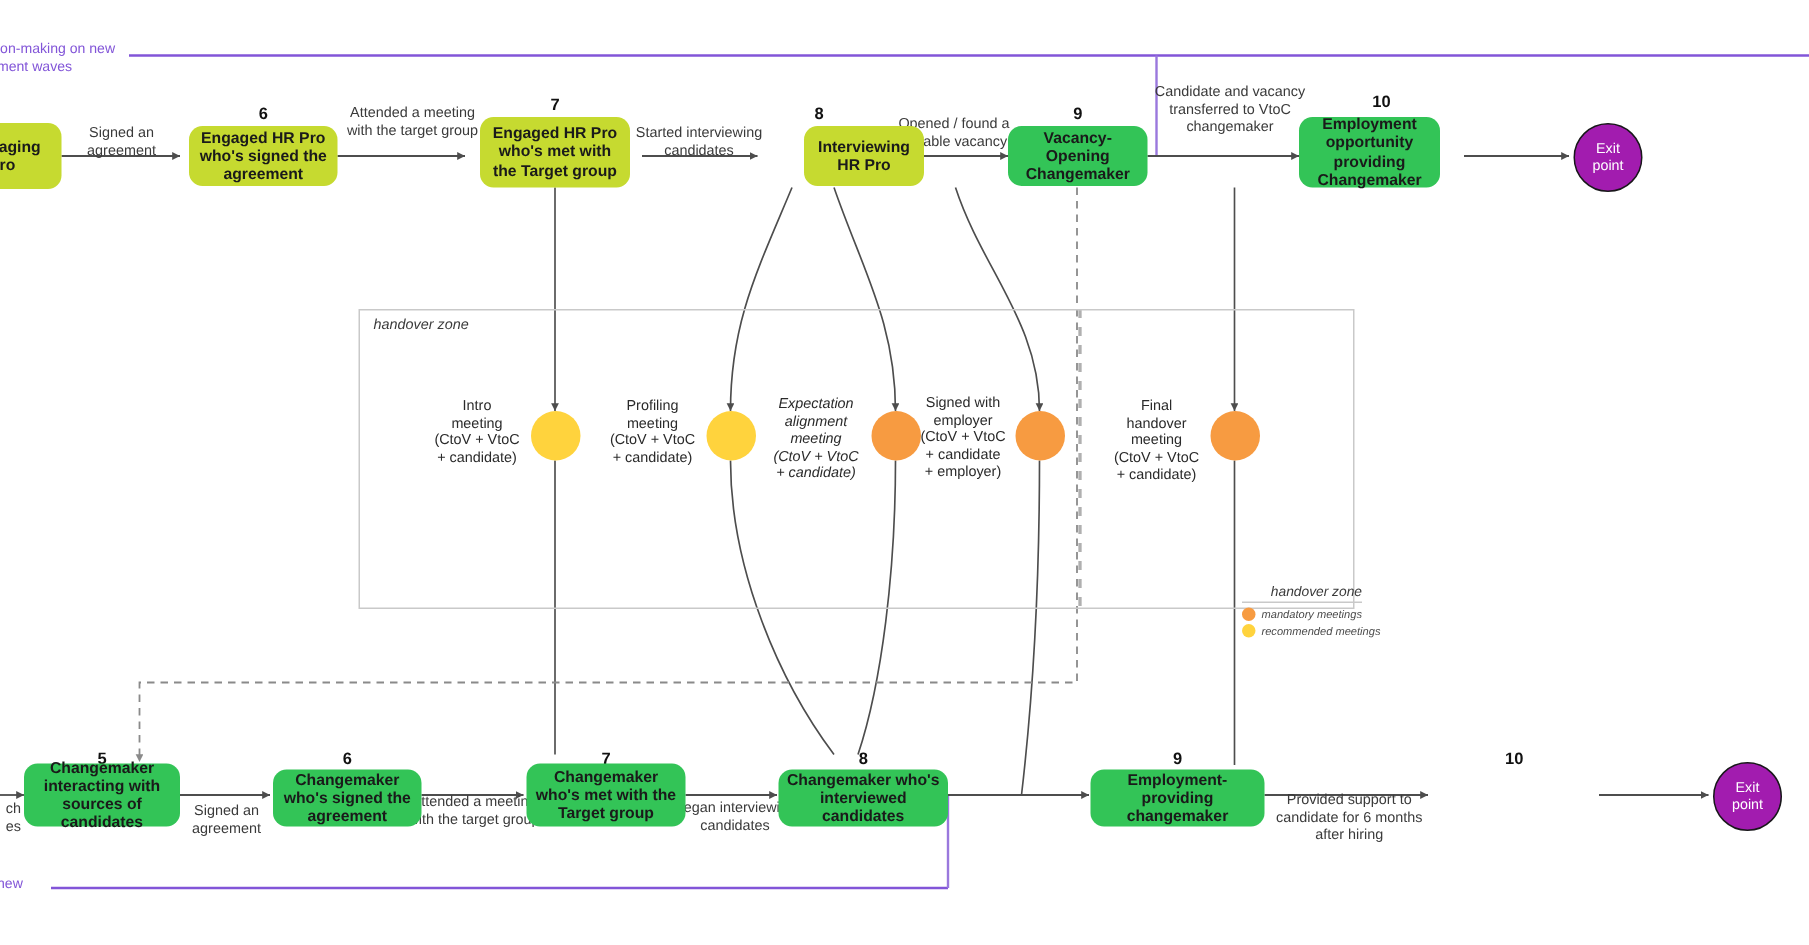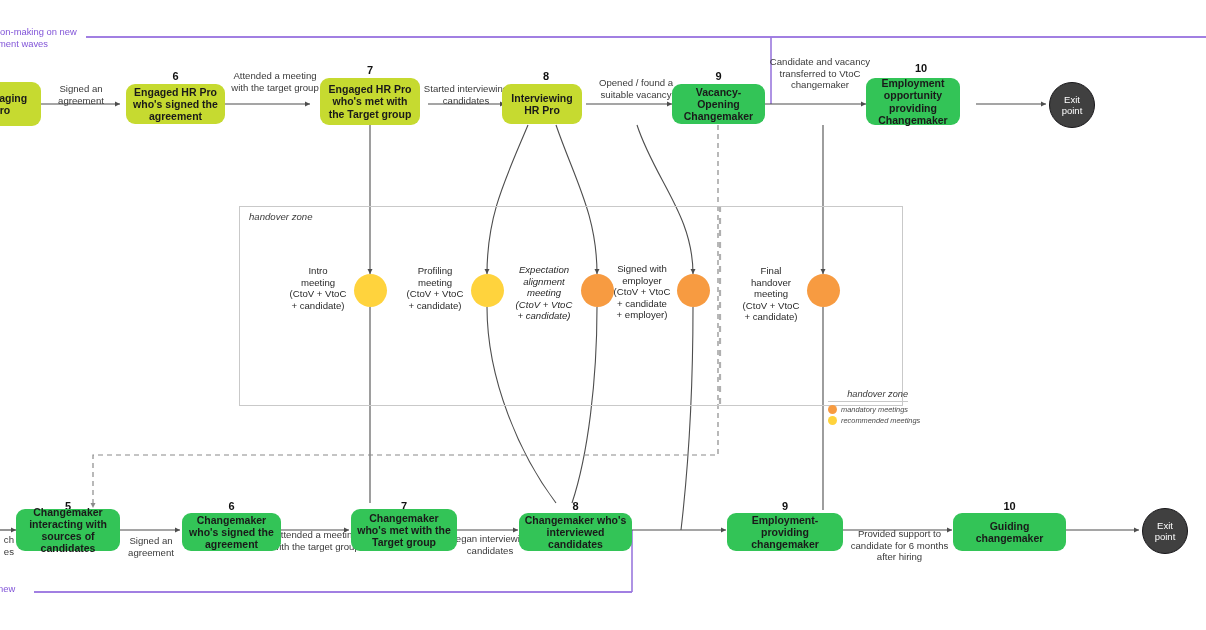--- a/index.html
+++ b/index.html
@@ -52,21 +52,21 @@
     font-weight: bold;
     color: #111111;
     text-align: center;
     z-index: 4;
   }
 
   
   .exitpoint {
     position: absolute;
     border-radius: 50%;
-    background: #404040;
+    background: #a21caf;
     border: 1.6px solid #18171a;
     display: flex;
     align-items: center;
     justify-content: center;
     text-align: center;
     color: #ffffff;
     font-size: 9.5px;
     line-height: 11px;
     font-weight: normal;
     z-index: 4;
@@ -249,21 +249,21 @@
     </div>
   </div>
 
   <div class="node-num" style="left:128px; top:70px; width:95px;">6</div>
   <div class="node lime" style="left:126px; top:84px; width:99px; height:40px;">Engaged HR Pro who's signed the agreement</div>
 
   <div class="node-num" style="left:320px; top:64px; width:100px;">7</div>
   <div class="node lime" style="left:320px; top:78px; width:100px; height:47px;">Engaged HR Pro who's met with the Target group</div>
 
   <div class="node-num" style="left:506px; top:70px; width:80px;">8</div>
-  <div class="node lime" style="left:502px; top:84px; width:80px; height:40px;">Interviewing HR Pro</div>
+  <div class="node lime" style="left:536px; top:84px; width:80px; height:40px;">Interviewing HR Pro</div>
 
   <div class="node-num" style="left:672px; top:70px; width:93px;">9</div>
   <div class="node green" style="left:672px; top:84px; width:93px; height:40px;">Vacancy-Opening Changemaker</div>
 
   <div class="node-num" style="left:866px; top:62px; width:110px;">10</div>
   <div class="node green" style="left:866px; top:78px; width:94px; height:47px;">Employment opportunity providing Changemaker</div>
 
   <div class="exitpoint" style="left:1049px; top:82px; width:44px; height:44px;">
     <div>
       <div>Exit</div>
@@ -332,21 +332,20 @@
   <div class="node-num" style="left:351px; top:500px; width:106px;">7</div>
   <div class="node green" style="left:351px; top:509px; width:106px; height:42px;">Changemaker who's met with the Target group</div>
 
   <div class="node-num" style="left:519px; top:500px; width:113px;">8</div>
   <div class="node green" style="left:519px; top:513px; width:113px; height:38px;">Changemaker who's interviewed candidates</div>
 
   <div class="node-num" style="left:727px; top:500px; width:116px;">9</div>
   <div class="node green" style="left:727px; top:513px; width:116px; height:38px;">Employment-providing changemaker</div>
 
   <div class="node-num" style="left:953px; top:500px; width:113px;">10</div>
-  <div class="node green" style="left:953px; top:513px; width:113px; height:38px;">Guiding changemaker</div>
 
   <div class="exitpoint" style="left:1142px; top:508px; width:44px; height:44px;">
     <div>
       <div>Exit</div>
       <div>point</div>
     </div>
   </div>
 
   <div class="edge-label" style="left:111px; top:535px; width:80px;">Signed an agreement</div>
   <div class="edge-label" style="left:270px; top:529px; width:92px;">Attended a meeting with the target group</div>

